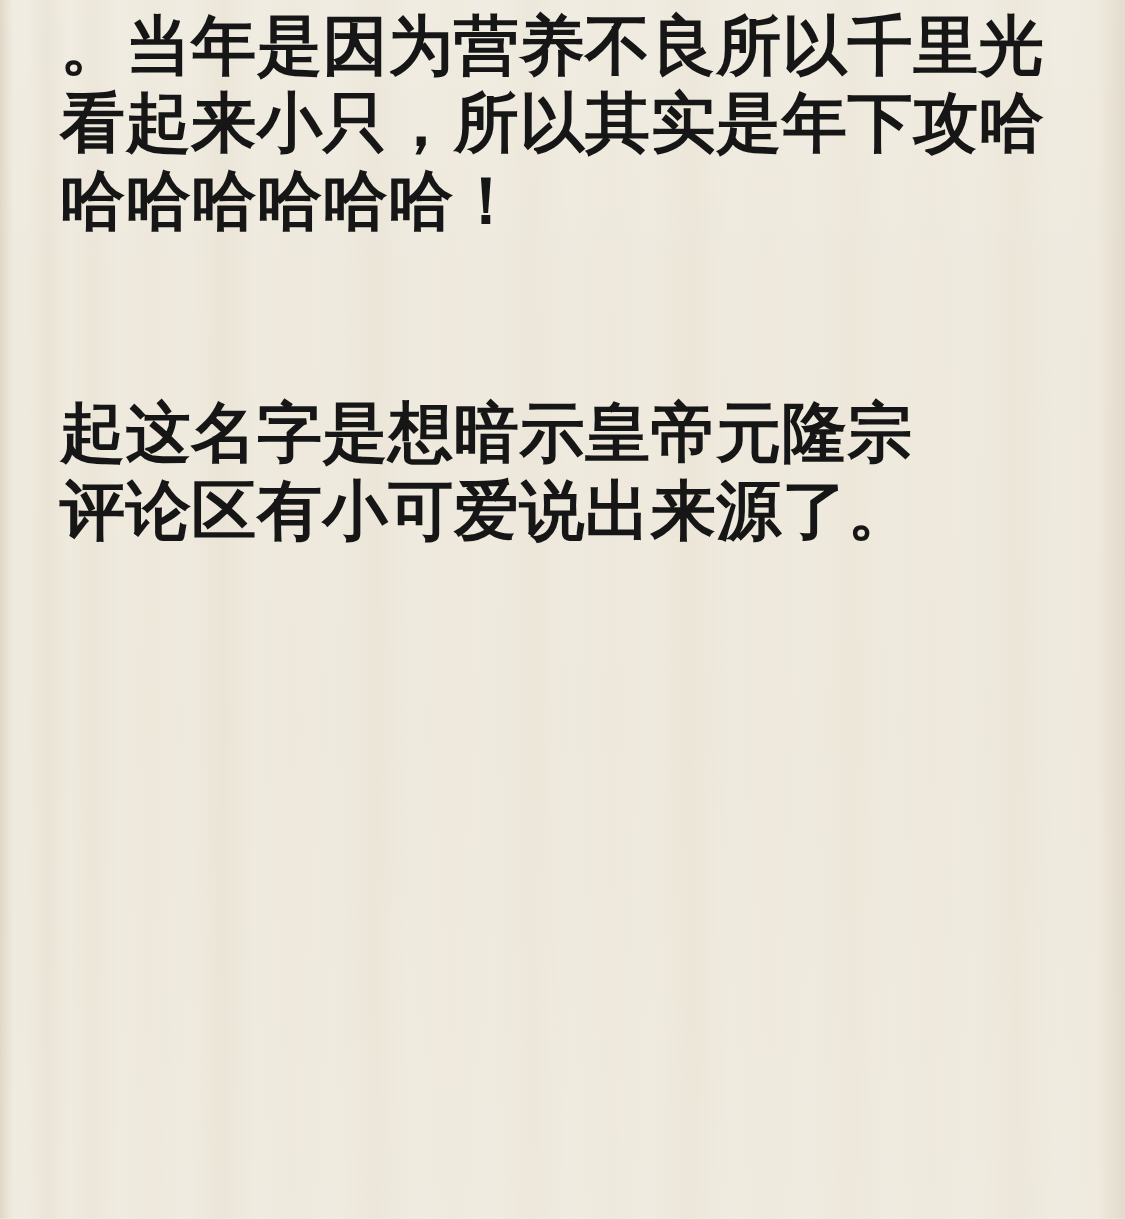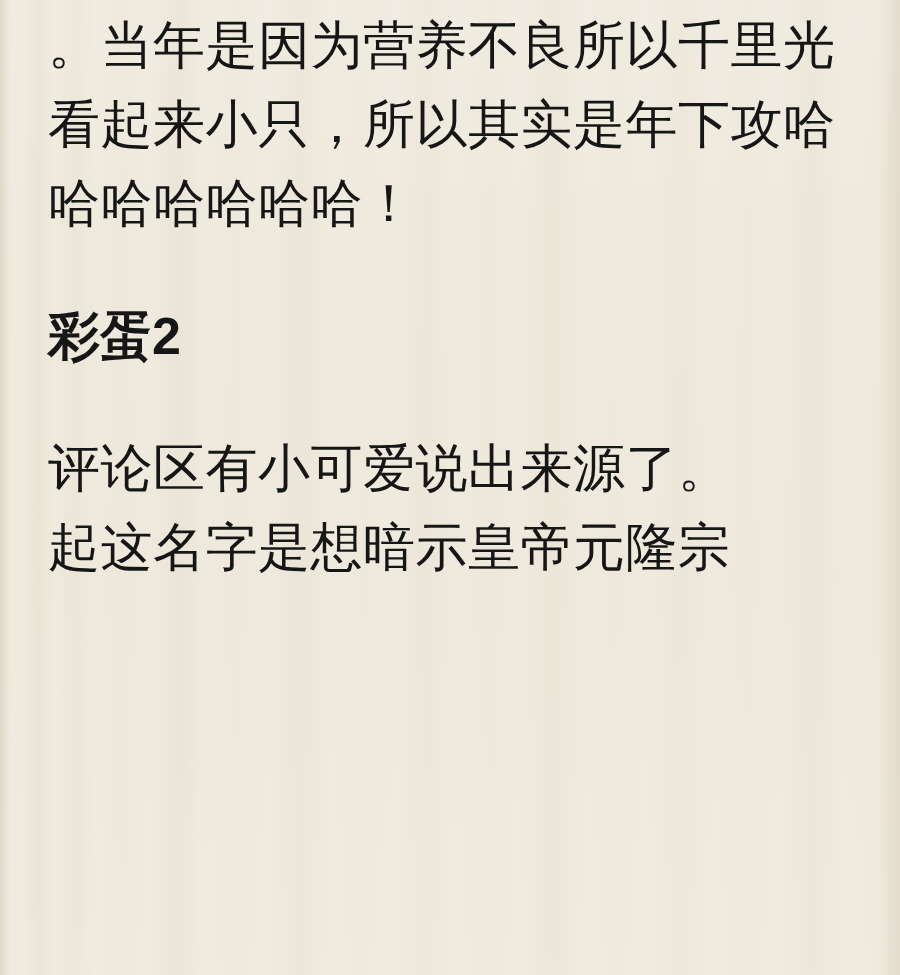--- a/index.html
+++ b/index.html
@@ -66,22 +66,22 @@
   .content {
     position: absolute;
     left: 48px;
     top: 0;
     width: 810px;
   }
 
   .para {
     color: #161616;
     font-size: 52px;
-    line-height: 79px;
-    font-weight: 400;
+    line-height: 62px;
+    font-weight: 700;
     letter-spacing: 0.5px;
     white-space: pre-wrap;
     word-break: break-all;
   }
 
   .spacer-lg {
     height: 62px;
   }
 
   .block-title {
@@ -98,25 +98,24 @@
 </head>
 <body>
 
 <div class="page">
   <div class="content">
 
     <div class="para first-para">。当年是因为营养不良所以千里光看起来小只，所以其实是年下攻哈哈哈哈哈哈哈！</div>
 
     <div class="spacer-lg"></div>
 
-    <div class="block-title">彩蛋2</div>
 
 
     <div class="spacer-lg"></div>
 
 
 
+    <div class="para">起这名字是想暗示皇帝元隆宗</div>
+
     <div class="para">评论区有小可爱说出来源了。</div>
-
-    <div class="para">起这名字是想暗示皇帝元隆宗</div>
 
   </div>
 </div>
 
 </body></html>

